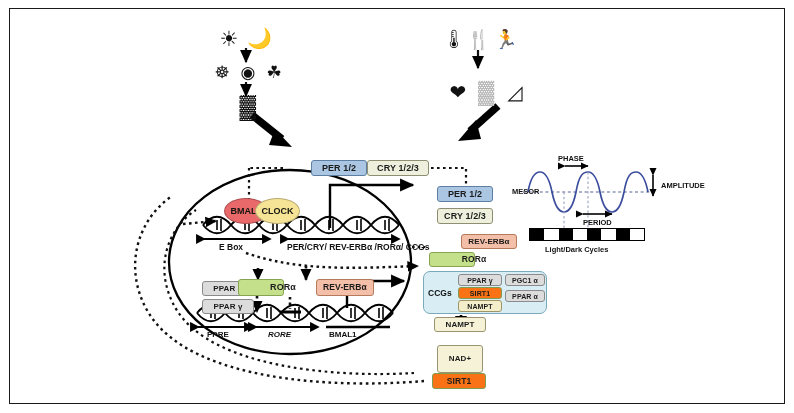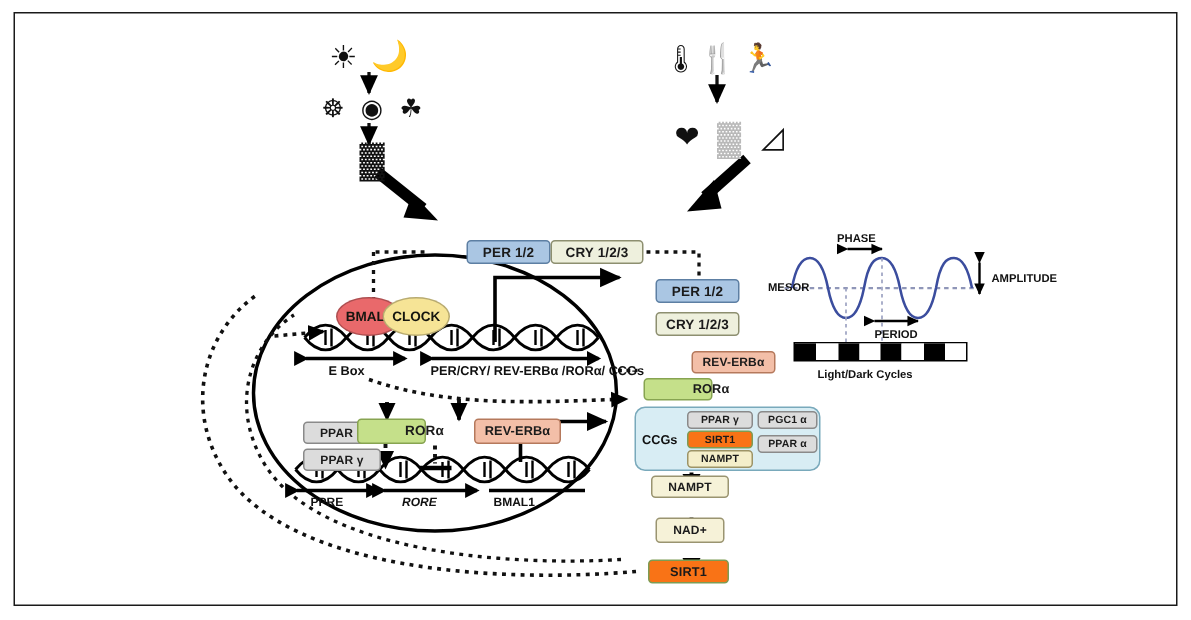--- a/index.html
+++ b/index.html
@@ -264,21 +264,21 @@
 
   <div id="ccg-panel"></div>
   <div class="cap" style="left:428px;top:289px;font-size:8.5px;">CCGs</div>
   <div class="chip gray" style="left:458px;top:274px;width:44px;height:12px;font-size:7px;">PPAR γ</div>
   <div class="chip green2" style="left:458px;top:287px;width:44px;height:12px;font-size:7px;">SIRT1</div>
   <div class="chip yellow" style="left:458px;top:300px;width:44px;height:12px;font-size:7px;">NAMPT</div>
   <div class="chip gray" style="left:505px;top:274px;width:40px;height:12px;font-size:7px;">PGC1 α</div>
   <div class="chip gray" style="left:505px;top:290px;width:40px;height:12px;font-size:7px;">PPAR α</div>
 
   <div class="chip pale" style="left:434px;top:317px;width:52px;height:15px;font-size:8px;">NAMPT</div>
-  <div class="chip pale" style="left:437px;top:345px;width:46px;height:17px;font-size:8px;">NAD+</div>
+  <div class="chip pale" style="left:437px;top:345px;width:46px;height:28px;font-size:8px;">NAD+</div>
   <div class="chip green2" style="left:432px;top:373px;width:54px;height:16px;font-size:8.5px;">SIRT1</div>
 
   <div class="cap" style="left:219px;top:243px;font-size:8.5px;">E Box</div>
   <div class="cap" style="left:287px;top:243px;font-size:8.5px;">PER/CRY/ REV-ERBα /RORα/ CCGs</div>
   <div class="cap" style="left:207px;top:331px;font-size:8px;">PPRE</div>
   <div class="cap" style="left:268px;top:331px;font-size:8px;font-style:italic;">RORE</div>
   <div class="cap" style="left:329px;top:331px;font-size:8px;">BMAL1</div>
 
   <div class="cap" style="left:512px;top:188px;font-size:7.5px;">MESOR</div>
   <div class="cap" style="left:558px;top:155px;font-size:7.5px;">PHASE</div>

